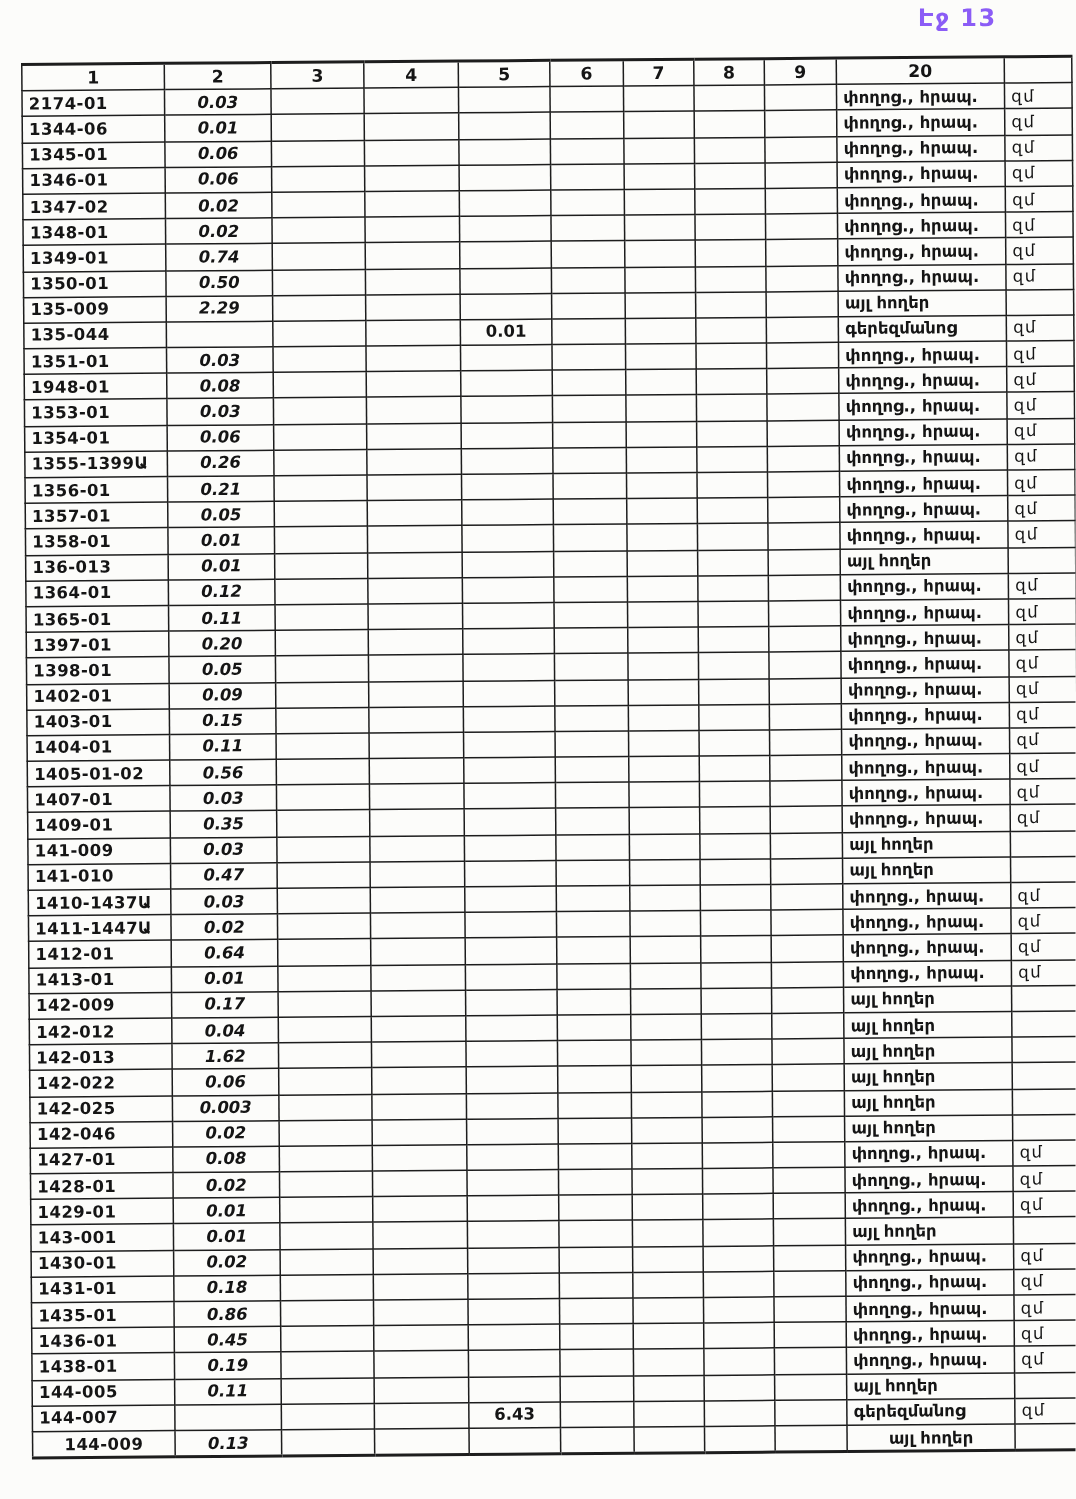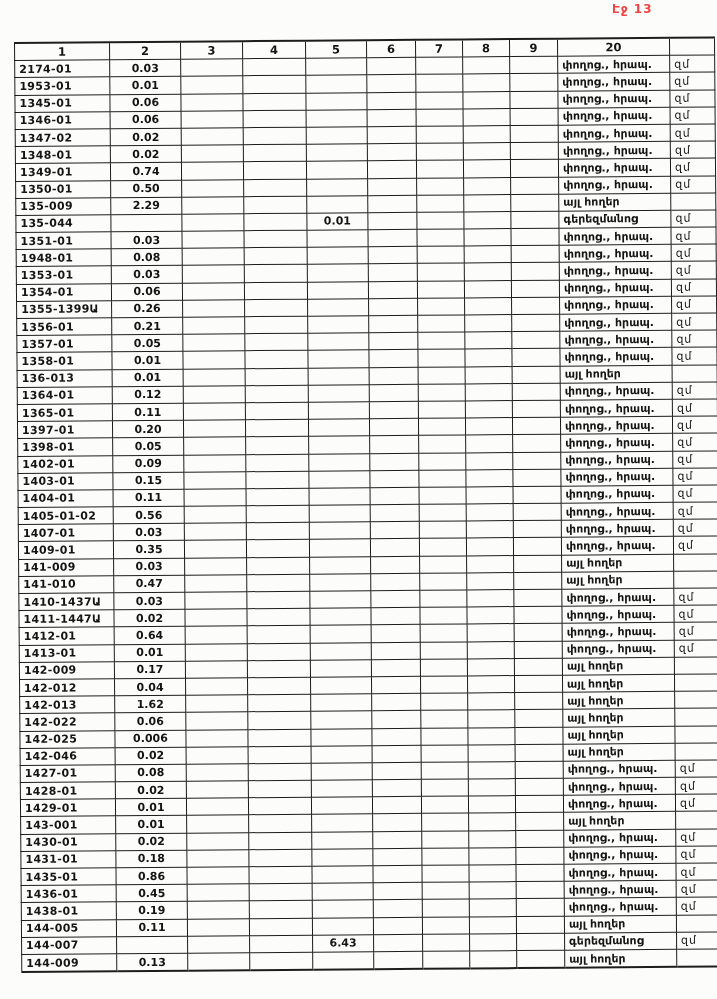--- a/index.html
+++ b/index.html
@@ -12,24 +12,24 @@
     position: relative;
     background: #fcfcfa;
     overflow: hidden;
     font-family: "DejaVu Sans", "Liberation Sans", sans-serif;
     color: #161616;
   }
   .page-label {
     position: absolute;
     top: 2px;
     left: 612px;
-    font-size: 12px;
+    font-size: 16px;
     font-weight: 700;
     letter-spacing: 1px;
-    color: #ef4444;
+    color: #8b5cf6;
   }
   .table-wrap {
     position: absolute;
     top: 42px;
     left: 14px;
     transform: rotate(-0.45deg);
     transform-origin: 0 0;
   }
   table.land {
     border-collapse: collapse;
@@ -44,24 +44,24 @@
     overflow: hidden;
     white-space: nowrap;
     color: #151515;
   }
   table.land th {
     font-weight: 700;
     text-align: center;
     font-size: 11.5px;
     border-top-width: 2px;
   }
-  table.land tr:last-child td { border-bottom-width: 2px; }
+  table.land tr:last-child td { border-bottom-width: 2px; text-align: center; }
   td.c1 { text-align: left; font-weight: 600; letter-spacing: 0.3px; border-left-width: 2px; }
   th.h1 { border-left-width: 2px; }
-  td.c2 { text-align: center; font-weight: 700; }
+  td.c2 { text-align: center; font-weight: 700; font-style: italic; }
   td.c5 { text-align: center; font-weight: 600; }
   td.c10 { text-align: left; font-weight: 600; font-size: 10.5px; border-right-width: 2px; }
   th.h10 { border-right-width: 2px; border-left-width: 2px; }
   td.c10 { border-left-width: 2px; }
   td.margin-cell, th.margin-cell {
     border: none;
     background: transparent;
     text-align: left;
     padding-left: 14px;
     font-size: 8.5px;
@@ -113,21 +113,21 @@
           <td class="c4"></td>
           <td class="c5"></td>
           <td class="c6"></td>
           <td class="c7"></td>
           <td class="c8"></td>
           <td class="c9"></td>
           <td class="c10">փողոց., հրապ.</td>
           <td class="margin-cell">զմ</td>
         </tr>
         <tr>
-          <td class="c1">1953-01</td>
+          <td class="c1">1344-06</td>
           <td class="c2">0.01</td>
           <td class="c3"></td>
           <td class="c4"></td>
           <td class="c5"></td>
           <td class="c6"></td>
           <td class="c7"></td>
           <td class="c8"></td>
           <td class="c9"></td>
           <td class="c10">փողոց., հրապ.</td>
           <td class="margin-cell">զմ</td>
@@ -608,21 +608,21 @@
           <td class="c5"></td>
           <td class="c6"></td>
           <td class="c7"></td>
           <td class="c8"></td>
           <td class="c9"></td>
           <td class="c10">այլ հողեր</td>
           <td class="margin-cell"></td>
         </tr>
         <tr>
           <td class="c1">142-025</td>
-          <td class="c2">0.006</td>
+          <td class="c2">0.003</td>
           <td class="c3"></td>
           <td class="c4"></td>
           <td class="c5"></td>
           <td class="c6"></td>
           <td class="c7"></td>
           <td class="c8"></td>
           <td class="c9"></td>
           <td class="c10">այլ հողեր</td>
           <td class="margin-cell"></td>
         </tr>

